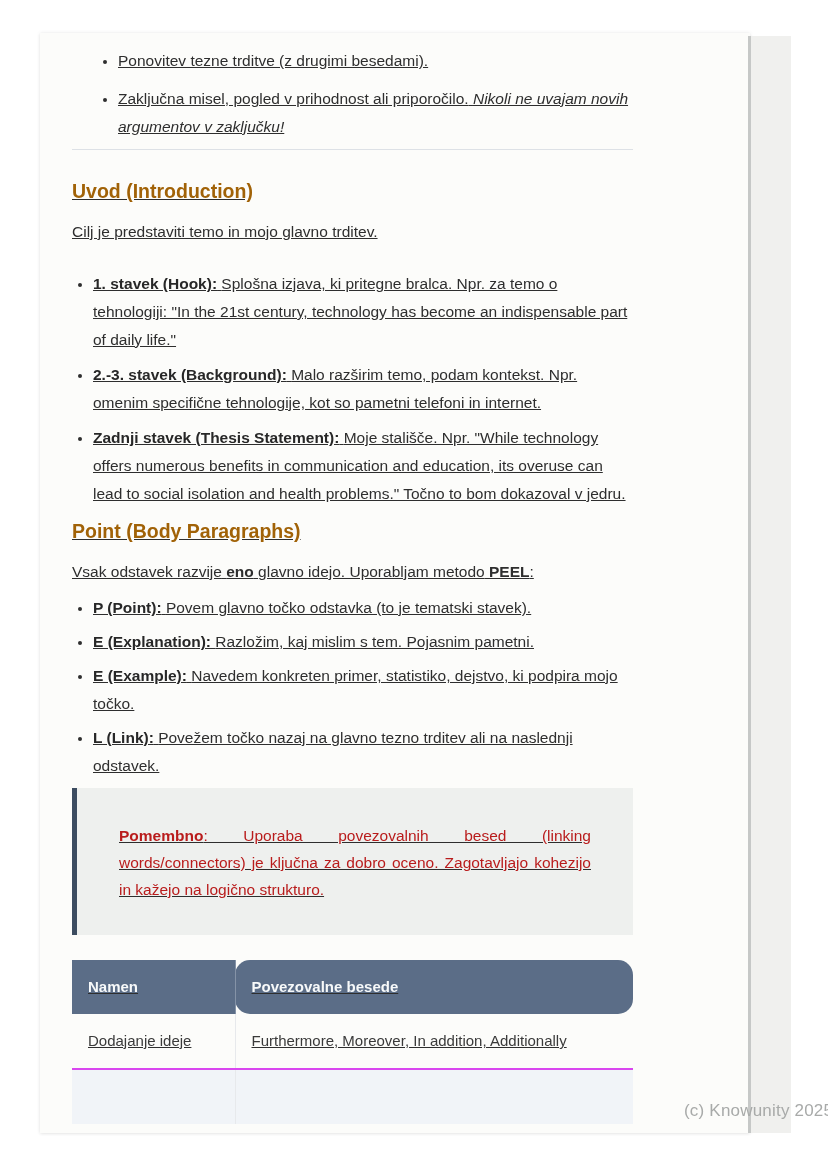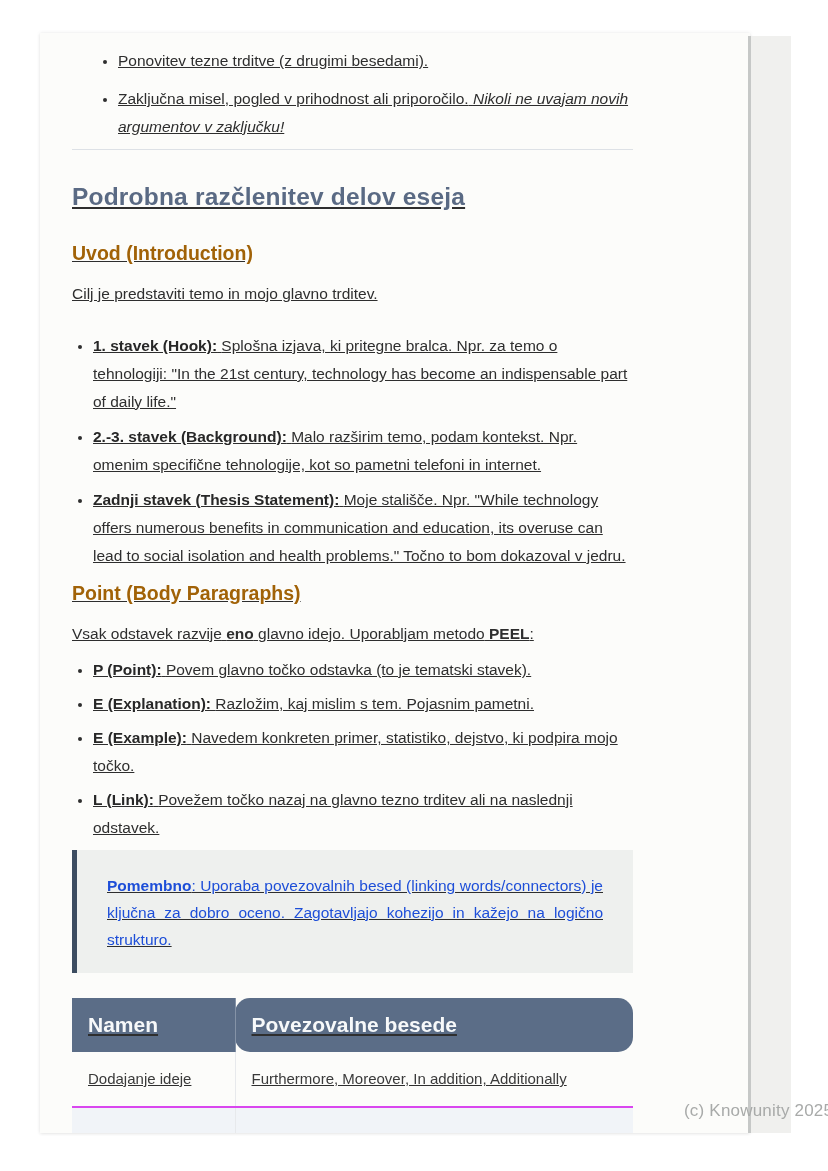--- a/index.html
+++ b/index.html
@@ -57,37 +57,37 @@
   ul.jedro-list li + li{margin-top:6px;}
   .callout{
     margin-top:8px;
     background:#eef0ee;
     border-left:5px solid #3c4c60;
     padding:18px 26px 16px 26px;
     box-sizing:border-box;
     width:561px;
   }
   .callout p{
-    margin:4px;
+    margin:16px;
     text-align:justify;
     line-height:27px;
-    color:#1d4ed8;
+    color:#b91c1c;
   }
   table.connectors{
     margin-top:25px;
     width:561px;
     border-collapse:collapse;
     table-layout:fixed;
   }
   table.connectors col.c1{width:163px;}
   table.connectors th{
     background:#5b6d87;
     color:#f7f9fa;
     font-weight:700;
-    font-size:21px;
+    font-size:15px;
     text-align:left;
     padding:17px 16px;
     line-height:20px;
   }
   table.connectors th + th{border-left:1px solid #8593a7;border-radius:15px;}
   table.connectors td{
     font-size:15px;
     color:#3a3a3a;
     padding:17px 16px;
     line-height:20px;
@@ -120,21 +120,20 @@
 <div class="page-card">
   <div class="content">
 
     <ul class="top-list">
       <li><span>Ponovitev tezne trditve (z drugimi besedami).</span></li>
       <li><span>Zaključna misel, pogled v prihodnost ali priporočilo.</span> <em>Nikoli ne uvajam novih argumentov v zaključku!</em></li>
     </ul>
 
     <hr class="divider">
 
-    <h2 class="page-title">Podrobna razčlenitev delov eseja</h2>
 
     <h3 class="sub-heading uvod">Uvod (Introduction)</h3>
     <p class="para">Cilj je predstaviti temo in mojo glavno trditev.</p>
 
     <ul class="main-list uvod-list">
       <li><strong class="lead">1. stavek (Hook):</strong> <span>Splošna izjava, ki pritegne bralca. Npr. za temo o tehnologiji: "In the 21st century, technology has become an indispensable part of daily life."</span></li>
       <li><strong class="lead">2.-3. stavek (Background):</strong> <span>Malo razširim temo, podam kontekst. Npr. omenim specifične tehnologije, kot so pametni telefoni in internet.</span></li>
       <li><strong class="lead">Zadnji stavek (Thesis Statement):</strong> <span>Moje stališče. Npr. "While technology offers numerous benefits in communication and education, its overuse can lead to social isolation and health problems." Točno to bom dokazoval v jedru.</span></li>
     </ul>
 

